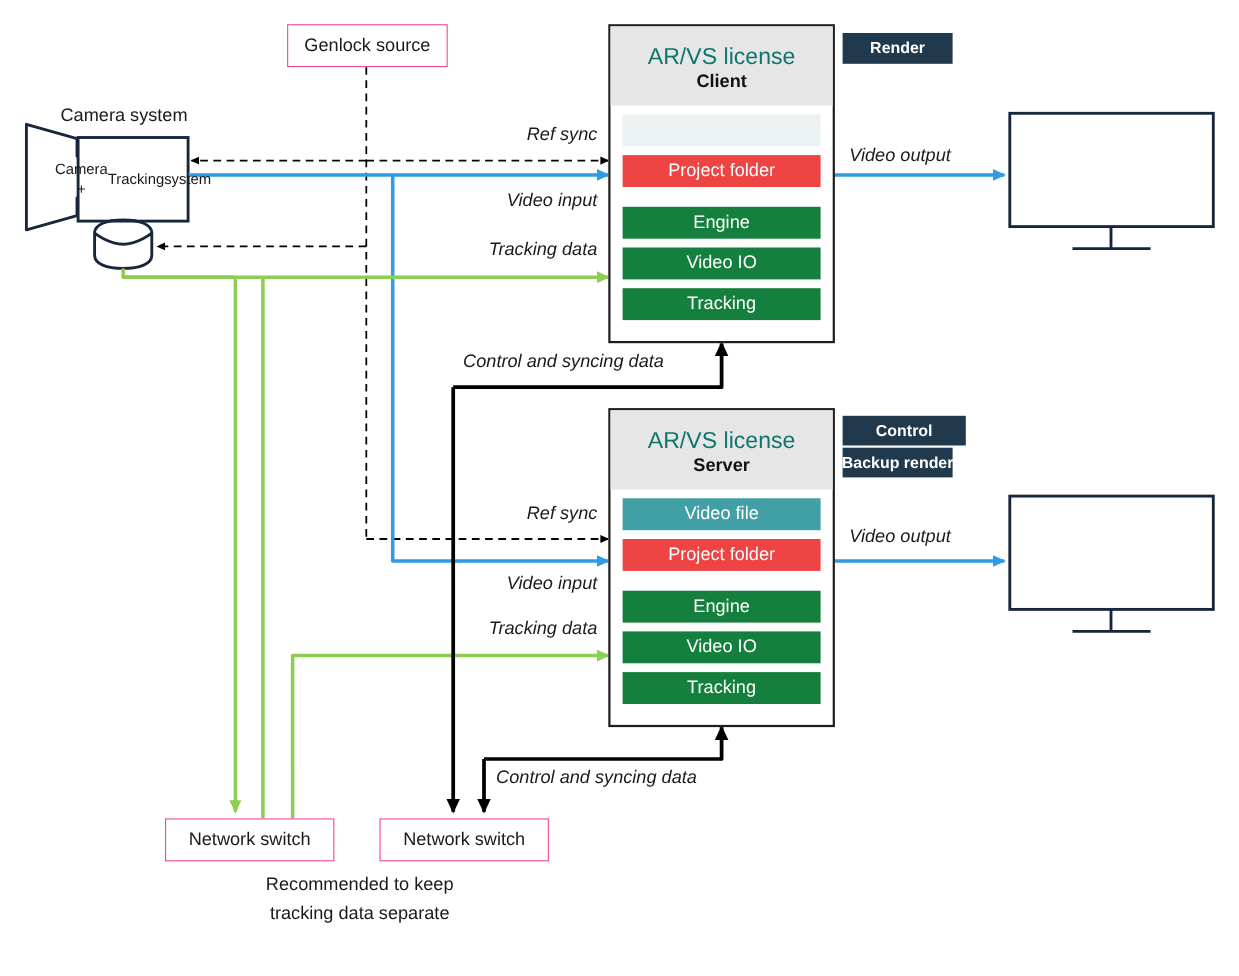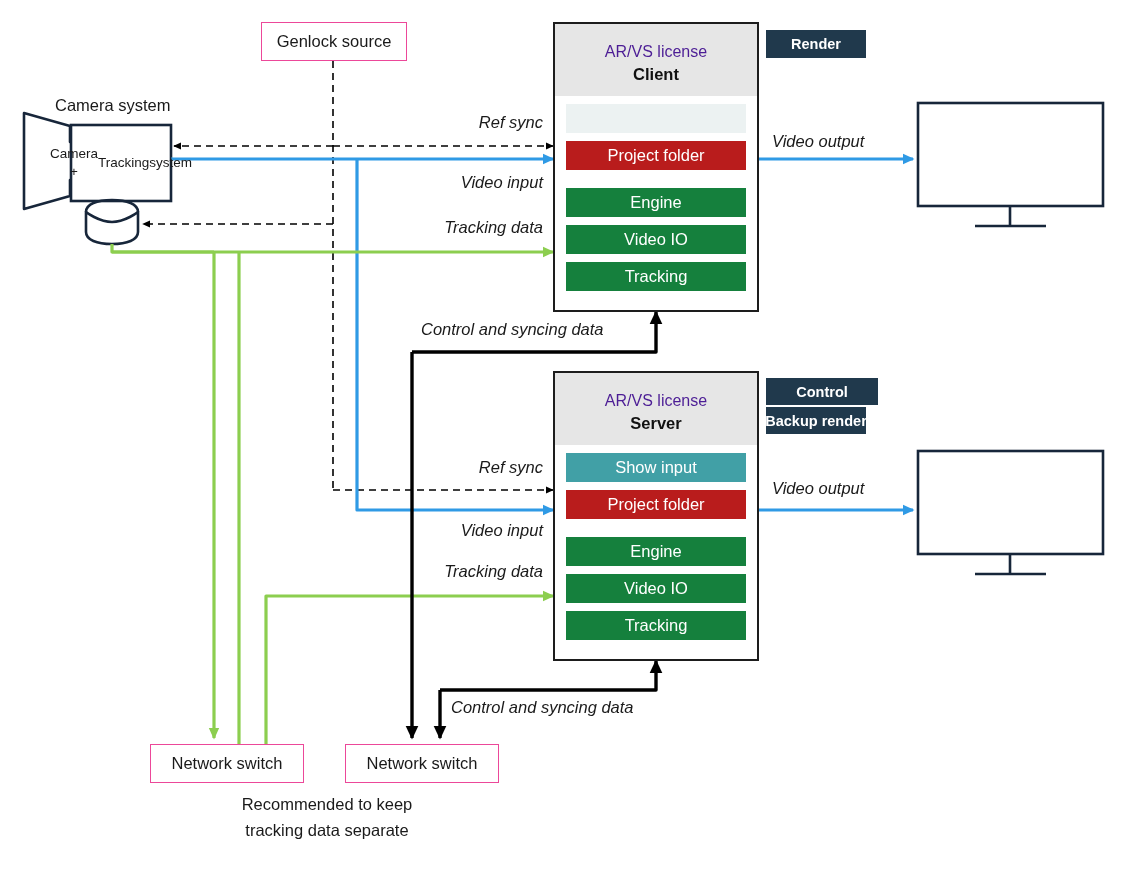--- a/index.html
+++ b/index.html
@@ -12,27 +12,27 @@
 
   
   .plainbox{border:1px solid #ec4899;background:#fff;display:flex;
             align-items:center;justify-content:center;font-size:16.5px;color:#1a1a1a;}
 
   
   .machine{border:2px solid #1d1d1d;background:#ffffff;}
   .machine-head{background:#e6e6e6;width:100%;box-sizing:border-box;
                 display:flex;flex-direction:column;align-items:center;justify-content:center;
                 padding-top:6px;}
-  .machine-head .lic{font-size:16px;line-height:23px;color:#4c1d95;}
+  .machine-head .lic{font-size:21px;line-height:23px;color:#0f766e;}
   .machine-head .role{font-size:16.5px;line-height:23px;font-weight:bold;color:#111;}
   .rows{padding:8px 11px 10px 11px;box-sizing:border-box;}
   .row{height:29px;line-height:29px;text-align:center;color:#ffffff;
        font-size:16.5px;margin-bottom:8px;}
   .row.empty{background:#ecf2f2;}
-  .row.orange{background:#b91c1c;}
+  .row.orange{background:#ef4444;}
   .row.teal{background:#41a0a6;}
   .row.grey{background:#15803d;}
   .gap{height:10px;}
 
   
   .badge{position:absolute;background:#20394c;color:#ffffff;font-size:14.5px;
          display:flex;align-items:center;justify-content:center;box-sizing:border-box;
          padding:0 10px;white-space:nowrap;font-weight:bold;}
 
   
@@ -144,21 +144,21 @@
     </div>
   </div>
   <div class="badge" style="left:766px;top:30px;width:100px;height:28px;">Render</div>
 
   <div class="box machine" style="left:553px;top:371px;width:206px;height:290px;">
     <div class="machine-head" style="height:72px;">
       <div class="lic">AR/VS license</div>
       <div class="role">Server</div>
     </div>
     <div class="rows">
-      <div class="row teal">Show input</div>
+      <div class="row teal">Video file</div>
       <div class="row orange">Project folder</div>
       <div class="gap"></div>
       <div class="row grey">Engine</div>
       <div class="row grey">Video IO</div>
       <div class="row grey">Tracking</div>
     </div>
   </div>
   <div class="badge" style="left:766px;top:378px;width:112px;height:27px;">Control</div>
   <div class="badge" style="left:766px;top:407px;width:100px;height:27px;">Backup render</div>
 

